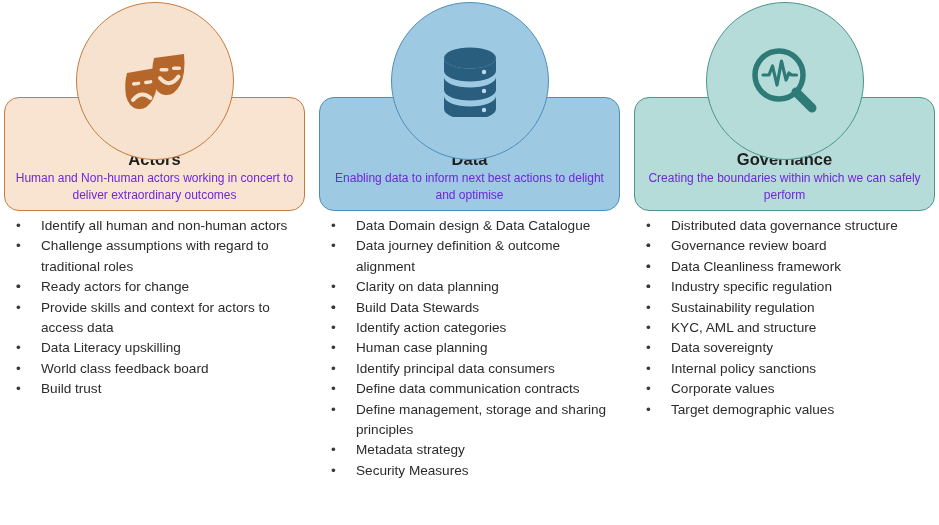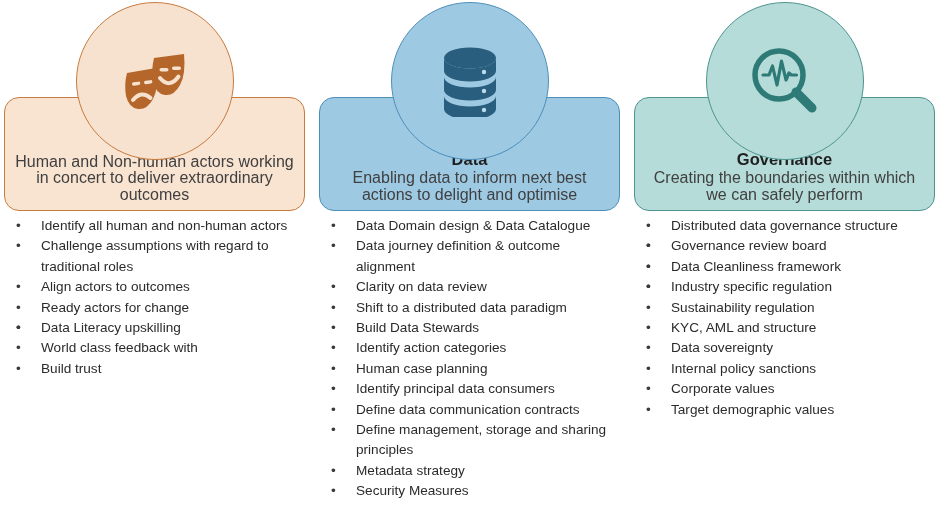--- a/index.html
+++ b/index.html
@@ -65,24 +65,24 @@
   }
   .card-title {
     font-size: 16.5px;
     font-weight: bold;
     line-height: 20px;
     text-align: center;
     color: #1f1f1f;
     margin-bottom: 1px;
   }
   .card-sub {
-    font-size: 16px;
+    font-size: 12px;
     line-height: 16.5px;
     text-align: center;
-    color: #404040;
+    color: #6d28d9;
   }
 
   
   .bullets {
     position: absolute;
     top: 216px;
     left: 8px;
     width: 293px;
     margin: 0;
     padding: 0;
@@ -136,25 +136,25 @@
         </svg>
       </span>
     </div>
     <div class="card">
       <div class="card-title">Actors</div>
       <div class="card-sub">Human and Non-human actors working in concert to deliver extraordinary outcomes</div>
     </div>
     <ul class="bullets">
       <li><span class="dot">•</span><span>Identify all human and non-human actors</span></li>
       <li><span class="dot">•</span><span>Challenge assumptions with regard to traditional roles</span></li>
-      <li><span class="dot">•</span><span>Align actors to outcomes</span></li>
+      <li><span class="dot">•</span></li>
       <li><span class="dot">•</span><span>Ready actors for change</span></li>
-      <li><span class="dot">•</span></li>
+      <li><span class="dot">•</span><span>Provide skills and context for actors to access data</span></li>
       <li><span class="dot">•</span><span>Data Literacy upskilling</span></li>
-      <li><span class="dot">•</span><span>World class feedback with</span></li>
+      <li><span class="dot">•</span><span>World class feedback board</span></li>
       <li><span class="dot">•</span><span>Build trust</span></li>
     </ul>
   </section>
 
   <section class="pillar p-data">
     <div class="badge">
       <span>
         <svg width="64" height="72" viewBox="0 0 64 72" aria-hidden="true">
           <g fill="#2A5E7E">
             <ellipse cx="32" cy="13" rx="26" ry="10.5"></ellipse>
@@ -168,22 +168,22 @@
         </svg>
       </span>
     </div>
     <div class="card">
       <div class="card-title">Data</div>
       <div class="card-sub">Enabling data to inform next best actions to delight and optimise</div>
     </div>
     <ul class="bullets">
       <li><span class="dot">•</span><span>Data Domain design &amp; Data Catalogue</span></li>
       <li><span class="dot">•</span><span>Data journey definition &amp; outcome alignment</span></li>
-      <li><span class="dot">•</span><span>Clarity on data review</span></li>
-      <li><span class="dot">•</span><span>Shift to a distributed data paradigm</span></li>
+      <li><span class="dot">•</span><span>Clarity on data planning</span></li>
+      <li><span class="dot">•</span></li>
       <li><span class="dot">•</span><span>Build Data Stewards</span></li>
       <li><span class="dot">•</span><span>Identify action categories</span></li>
       <li><span class="dot">•</span><span>Human case planning</span></li>
       <li><span class="dot">•</span><span>Identify principal data consumers</span></li>
       <li><span class="dot">•</span><span>Define data communication contracts</span></li>
       <li><span class="dot">•</span><span>Define management, storage and sharing principles</span></li>
       <li><span class="dot">•</span><span>Metadata strategy</span></li>
       <li><span class="dot">•</span><span>Security Measures</span></li>
     </ul>
   </section>

